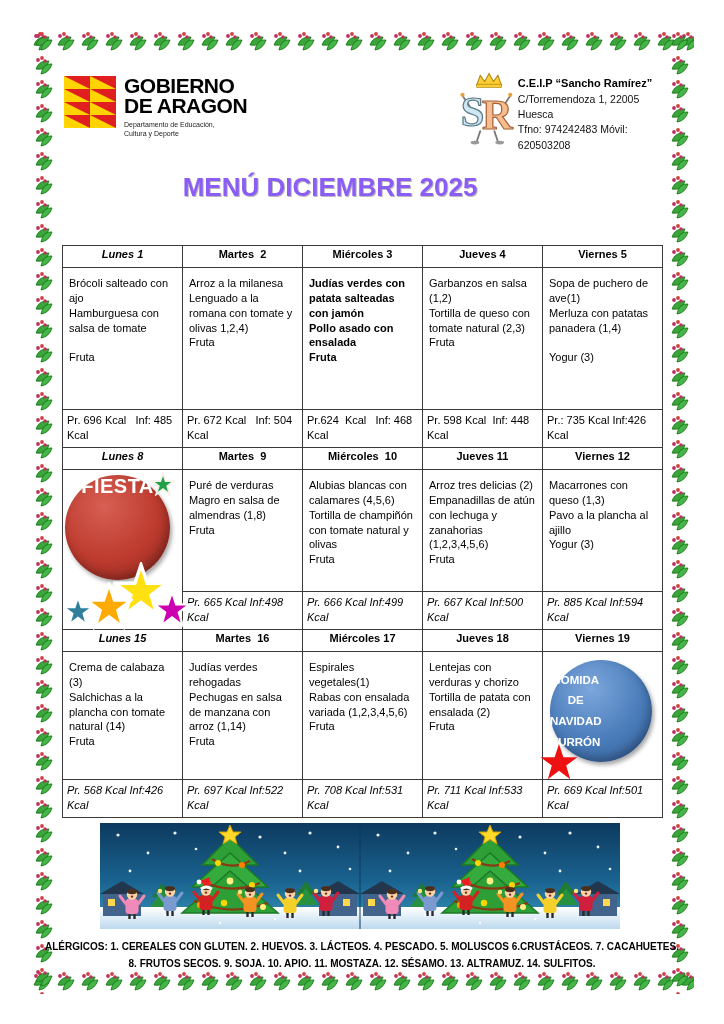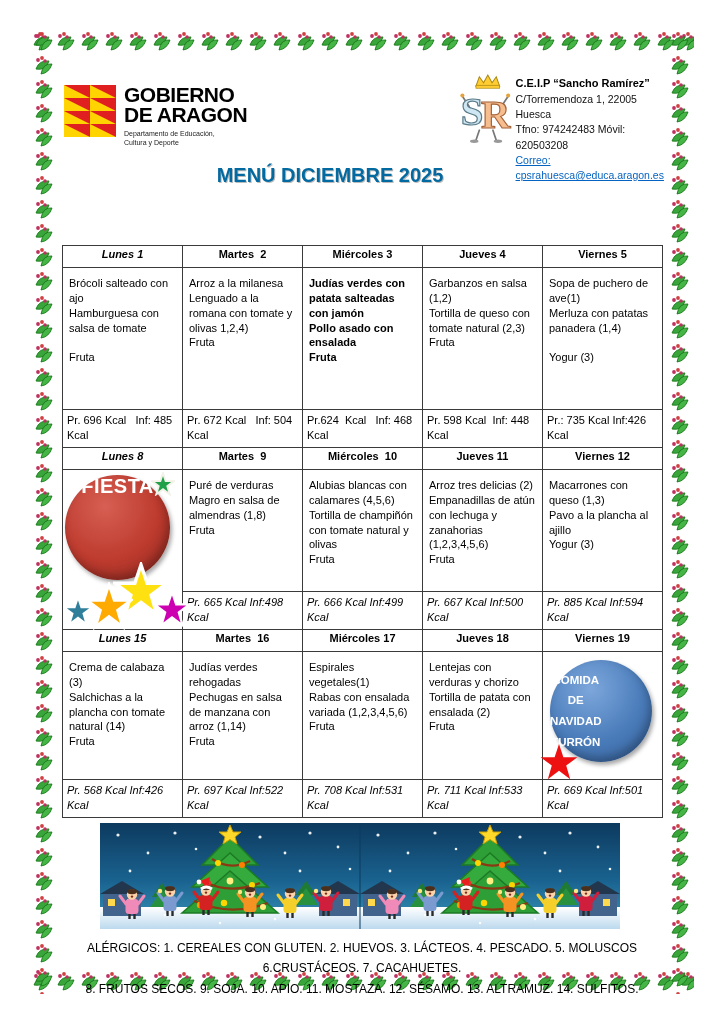--- a/index.html
+++ b/index.html
@@ -9,31 +9,31 @@
   
   .holly-strip { position:absolute; display:flex; overflow:hidden; }
   .holly-top    { left:30px; top:30px;  width:664px; height:24px; }
   .holly-bottom { left:30px; top:970px; width:664px; height:24px; }
   .holly-left   { left:32px; top:30px;  width:24px; height:964px; flex-direction:column; }
   .holly-right  { left:668px; top:30px; width:24px; height:964px; flex-direction:column; }
   .holly-strip svg { flex:0 0 auto; }
 
   
   .header { position:absolute; left:64px; top:74px; width:600px; height:80px; }
-  .gob-logo { position:absolute; left:0; top:11px; display:flex; }
+  .gob-logo { position:absolute; left:0; top:2px; display:flex; }
   .gob-text { margin-left:8px; }
   .gob-name { font-size:21px; font-weight:800; letter-spacing:-0.5px; line-height:0.95; color:#000; }
   .gob-dept { font-size:7px; color:#222; margin-top:5px; line-height:1.25; }
   .school-block { position:absolute; left:395px; top:-6px; display:flex; }
   .school-info { margin-left:4px; font-size:10.5px; line-height:1.45; padding-top:8px; }
   .school-name { font-weight:bold; font-size:11px; color:#000; }
   .school-link { color:#0563c1; text-decoration:underline; }
 
   
-  .title { position:absolute; left:0; top:164px; width:660px; text-align:center; font-size:20px; font-weight:bold; color:#0369a1; letter-spacing:0; text-shadow:1px 1px 0 #bbb; }
+  .title { position:absolute; left:0; top:172px; width:660px; text-align:center; font-size:26px; font-weight:bold; color:#8b5cf6; letter-spacing:0; text-shadow:1px 1px 0 #bbb; }
 
   
   table.menu { position:absolute; left:62px; top:245px; width:601px; border-collapse:collapse; table-layout:fixed; }
   table.menu th, table.menu td { border:1.5px solid #3a3a3a; vertical-align:top; font-size:11px; color:#000; }
   th.day { text-align:center; font-weight:bold; white-space:pre; height:22px; padding:2px 1px; }
   th.day.monday { font-style:italic; }
   td.meal { padding:8px 5px 8px 6px; line-height:1.35; white-space:pre-line; }
   td.meal.bold { font-weight:bold; }
   tr.meals-1 td { height:142px; }
   tr.meals-2 td { height:122px; }
@@ -52,21 +52,21 @@
 
   
   .navidad-circle { position:absolute; left:7px; top:8px; width:102px; height:102px; border-radius:50%;
      background:radial-gradient(circle at 40% 28%, #7da7dc 0%, #4a7cba 55%, #35619b 100%);
      box-shadow:2px 3px 4px rgba(0,0,0,.35), inset -3px -5px 8px rgba(0,0,0,.25);
      display:flex; align-items:center; justify-content:flex-start; text-align:center; }
   .navidad-text { color:#fff; font-weight:bold; font-size:11.5px; line-height:1.8; white-space:pre-line; }
 
   
   .banner { position:absolute; left:100px; top:823px; width:520px; height:106px; }
-  .allergens { position:absolute; left:40px; top:938px; width:644px; text-align:center; font-weight:normal; font-size:12px; line-height:1.7; color:#000; }
+  .allergens { position:absolute; left:40px; top:938px; width:644px; text-align:center; font-weight:bold; font-size:10px; line-height:1.7; color:#000; }
 </style>
 </head>
 <body>
 
 <div class="page">
 
   <div class="holly-strip holly-top">
       <svg width="24" height="24" viewBox="0 0 24 24">
     <path d="M4,15 Q7,6 17,7 Q14,17 4,15 Z" fill="#3aa53a" stroke="#187a18" stroke-width="0.9"></path>
     <path d="M9,20 Q17,19 20,10 Q11,9 9,20 Z" fill="#45b545" stroke="#187a18" stroke-width="0.9"></path>
@@ -1080,21 +1080,20 @@
           <circle cx="58" cy="25" r="2.4" fill="#e8a23c"></circle>
         <ellipse cx="18" cy="79" rx="5" ry="2" fill="#999"></ellipse>
           <ellipse cx="46" cy="79" rx="5" ry="2" fill="#999"></ellipse>
         <text x="2" y="60" font-family="Liberation Serif, serif" font-size="48" font-weight="bold" fill="#cfe7f2" stroke="#5a7a88" stroke-width="1.4">S</text>
         <text x="26" y="64" font-family="Liberation Serif, serif" font-size="48" font-weight="bold" fill="#f6bd8e" stroke="#a5633a" stroke-width="1.4">R</text>
       </svg>
       <div class="school-info">
         <div class="school-name">C.E.I.P “Sancho Ramírez”</div>
         <div>C/Torremendoza 1, 22005 Huesca</div>
         <div>Tfno: 974242483 Móvil: 620503208</div>
-        <div><a href="#" class="school-link">Correo: cpsrahuesca@educa.aragon.es</a></div>
       </div>
     </div>
   </div>
 
   <div class="title">MENÚ DICIEMBRE 2025</div>
 
   <table class="menu">
     <colgroup>
         <col style="width:20%">
         <col style="width:20%">

